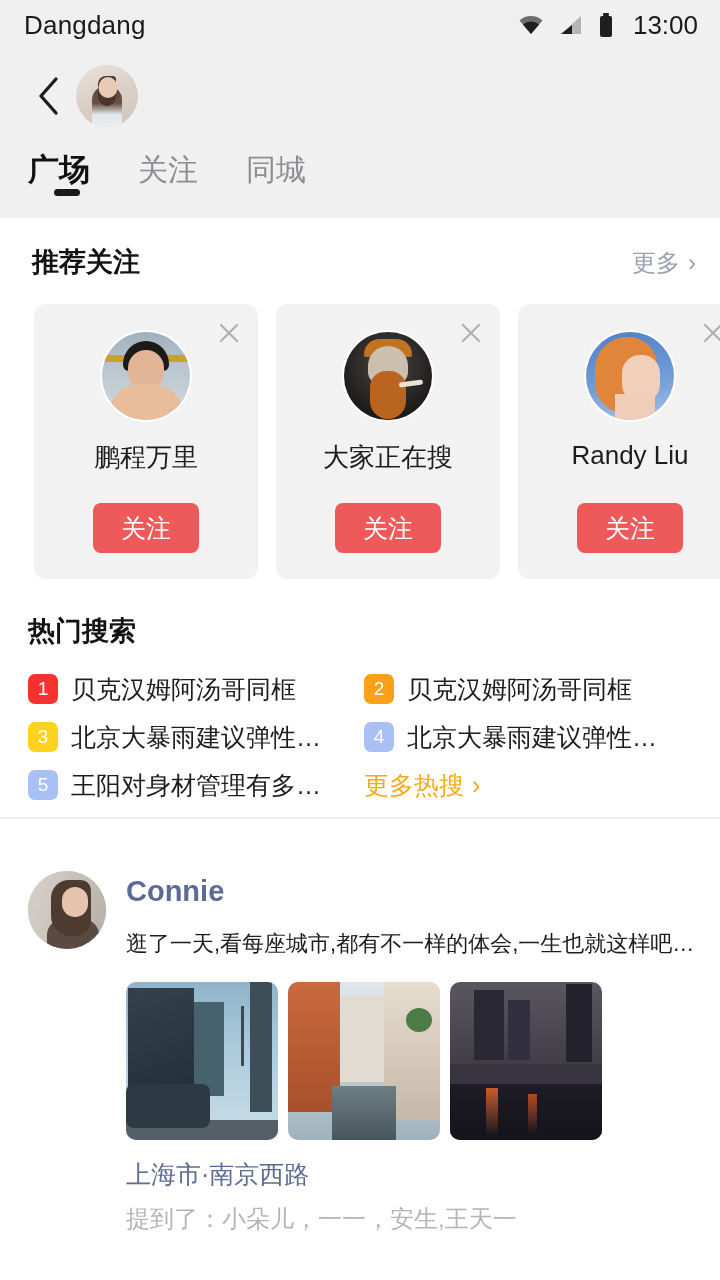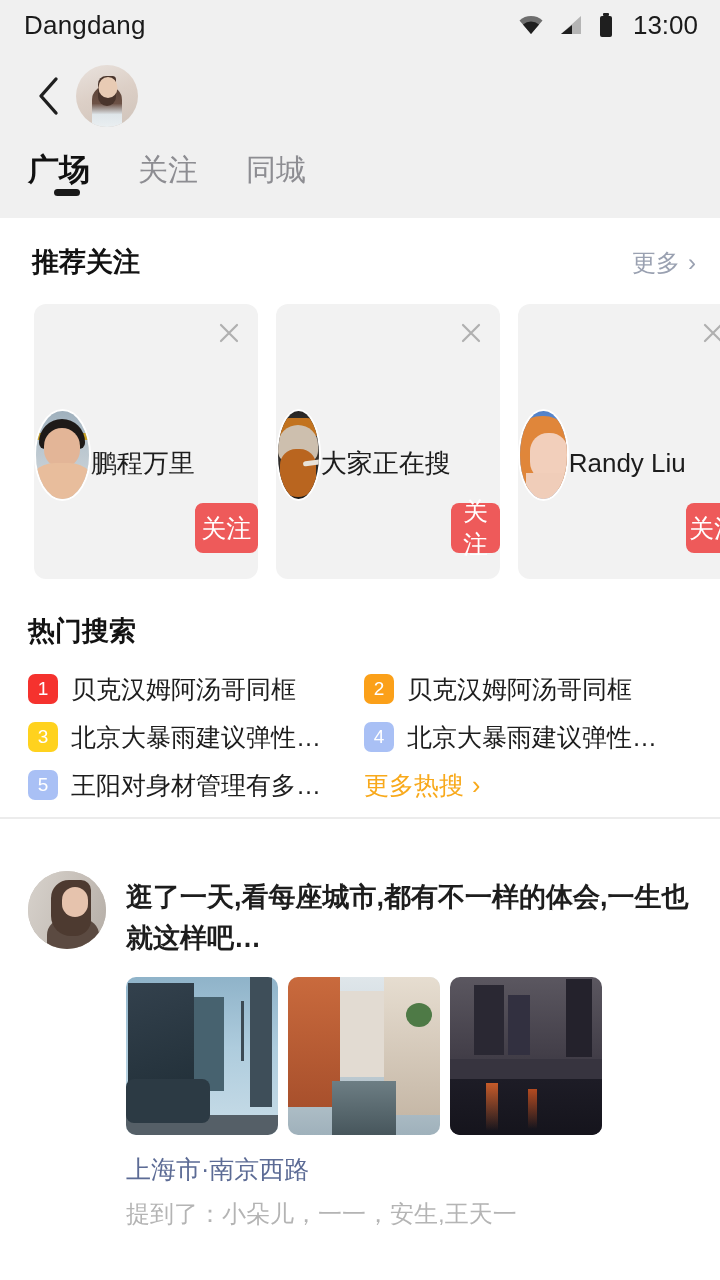--- a/index.html
+++ b/index.html
@@ -75,21 +75,21 @@
     display: flex; align-items: baseline; padding: 0 24px 0 28px; margin-bottom: 24px;
   }
   .sec-title { font-size: 27px; font-weight: bold; color: #121212; }
   .sec-more { margin-left: auto; font-size: 24px; color: #9aa1b1; display: flex; align-items: center; gap: 8px; }
   .chev { font-size: 24px; line-height: 1; color: #9aa1b1; }
 
   .cards { display: flex; gap: 18px; padding-left: 30px; overflow: hidden; }
   .ucard {
     flex: 0 0 224px; width: 224px; height: 275px; background: #f2f2f2;
     border-radius: 12px; position: relative; padding-top: 26px;
-    display: flex; flex-direction: row; align-items: center;
+    display: flex; flex-direction: column; align-items: center;
   }
   .ucard-close {
     position: absolute; right: 16px; top: 16px; width: 26px; height: 26px;
     display: flex; align-items: center; justify-content: center;
   }
   .uavatar {
     width: 92px; height: 92px; border-radius: 50%; overflow: hidden; position: relative;
     border: 2px solid #ffffff;
   }
   .uname { margin-top: 18px; font-size: 26px; color: #1d1d1d; white-space: nowrap; }
@@ -146,21 +146,21 @@
     flex: 0 0 78px; width: 78px; height: 78px; border-radius: 50%; overflow: hidden;
     position: relative; background: linear-gradient(170deg,#cfcac4 0%,#b9b2aa 60%,#a9a29a 100%);
   }
   .pa-wall { position: absolute; inset: 0; background: linear-gradient(110deg,#d7d2cc 0%,#c6bfb8 55%,#b4ada6 100%); }
   .pa-hair { position: absolute; left: 30%; top: 12%; width: 40px; height: 56px; border-radius: 18px 10px 16px 20px; background: #4d3a30; }
   .pa-face { position: absolute; left: 44%; top: 20%; width: 26px; height: 30px; border-radius: 13px; background: #e6c3ad; }
   .pa-body { position: absolute; left: 24%; bottom: 0; width: 52px; height: 30px; border-radius: 16px 16px 0 0; background: #5b4a41; }
 
   .post-body { flex: 1 1 auto; min-width: 0; }
   .post-user { font-size: 29px; color: #5c6b95; font-weight: bold; line-height: 40px; }
-  .post-text { font-size: 27px; color: #1d1d1d; line-height: 41px; margin-top: 6px; font-weight: bold; }
+  .post-text { font-size: 22px; color: #1d1d1d; line-height: 41px; margin-top: 12px; }
   .post-imgs { display: flex; gap: 10px; margin-top: 18px; }
   .pimg { flex: 0 0 152px; width: 152px; height: 158px; border-radius: 10px; overflow: hidden; position: relative; }
 
   .im1 { background: linear-gradient(180deg,#8fb3c9 0%,#aeccdd 45%,#c9dde8 100%); }
   .im1 .b1 { position: absolute; left: 2px; top: 6px; width: 66px; height: 108px; background: linear-gradient(160deg,#33414d 0%,#223039 100%); }
   .im1 .b2 { position: absolute; left: 68px; top: 20px; width: 30px; height: 94px; background: #47626f; }
   .im1 .b3 { position: absolute; right: 6px; top: 0; width: 22px; height: 130px; background: #3e4e59; }
   .im1 .bus { position: absolute; left: 0; bottom: 12px; width: 84px; height: 44px; border-radius: 8px; background: #2c3a44; }
   .im1 .road { position: absolute; left: 0; right: 0; bottom: 0; height: 20px; background: #555f67; }
   .im1 .lamp { position: absolute; right: 34px; top: 24px; width: 3px; height: 60px; background: #3c4a54; }
@@ -349,20 +349,21 @@
   </div>
 
   <div class="post">
     <div class="post-avatar">
       <span class="pa-wall"></span>
       <span class="pa-body"></span>
       <span class="pa-hair"></span>
       <span class="pa-face"></span>
     </div>
     <div class="post-body">
+      <div class="post-user">Connie</div>
       <div class="post-text">逛了一天,看每座城市,都有不一样的体会,一生也就这样吧…</div>
 
       <div class="post-imgs">
         <div class="pimg im1">
           <span class="b1"></span>
             <span class="b2"></span>
             <span class="b3"></span>
           <span class="lamp"></span>
             <span class="road"></span>
             <span class="bus"></span>

